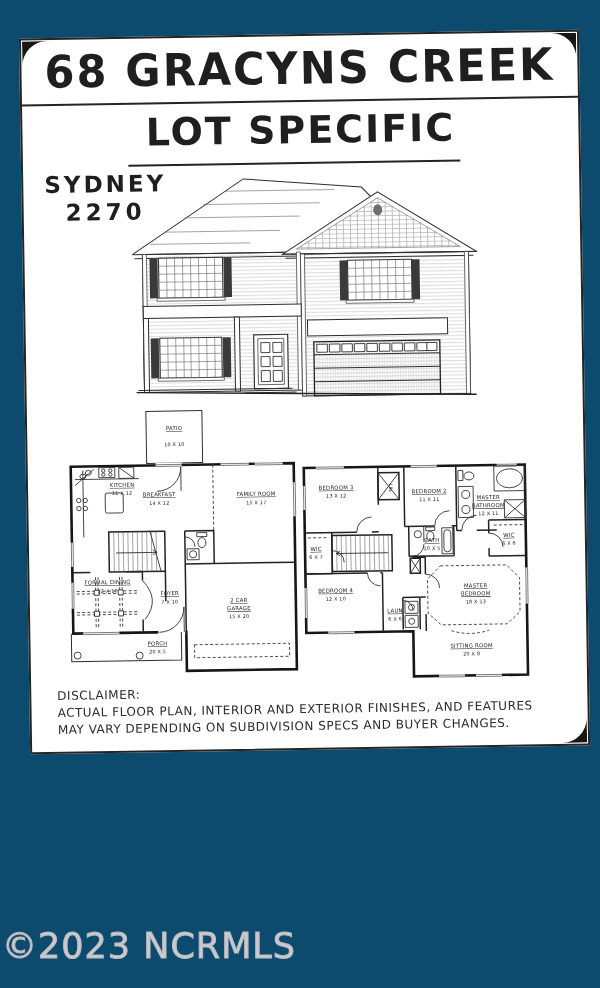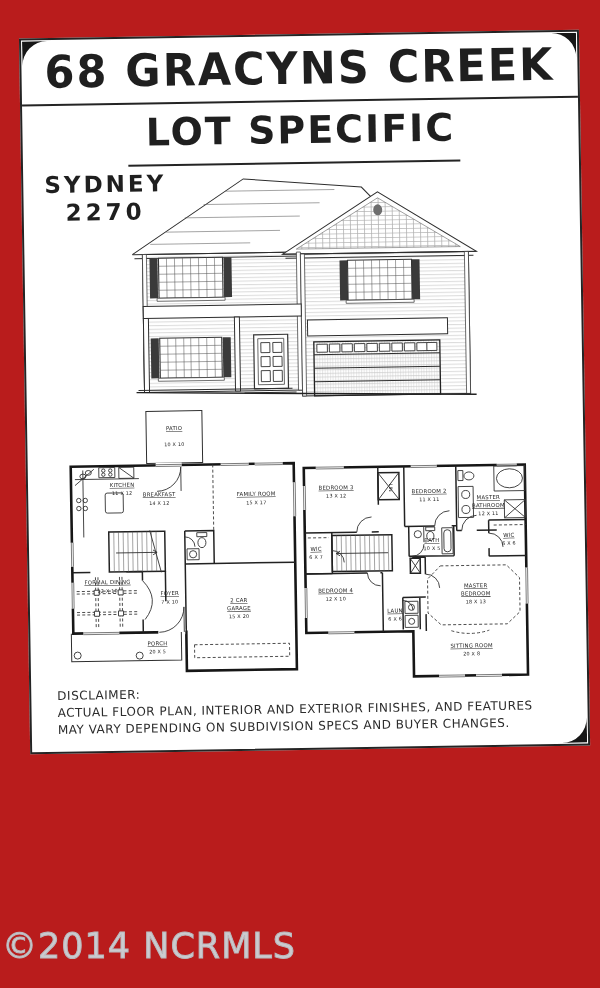--- a/index.html
+++ b/index.html
@@ -1,16 +1,16 @@
 <!DOCTYPE html>
 <html><head>
 <meta charset="utf-8">
 <style>
   html,body{margin:0;padding:0;background:#fff;}
-  .stage{position:relative;width:600px;height:988px;background:#b91c1c;overflow:hidden;
+  .stage{position:relative;width:600px;height:988px;background:#0c4a6e;overflow:hidden;
          font-family:"DejaVu Sans","Liberation Sans",sans-serif;color:#1f1f1f;}
   .flyer{position:absolute;left:24px;top:34px;width:556px;height:712px;
          border:2px solid #242424;transform:rotate(-0.9deg);transform-origin:50% 45%;background:#fff;}
   .band{position:absolute;left:0;top:0;right:0;height:64px;border-bottom:2px solid #242424;
         display:flex;align-items:center;justify-content:center;}
   .band h1{margin:0;font-size:43px;font-weight:bold;letter-spacing:2px;white-space:nowrap;
            transform:scaleY(1.04);}
   .lot{position:absolute;top:72px;left:0;right:0;text-align:center;font-size:38px;font-weight:bold;
        letter-spacing:2px;}
   .lot-underline{position:absolute;top:126px;left:50%;width:332px;transform:translateX(-52%);
@@ -376,14 +376,14 @@
       <text class="rd" x="88" y="33" transform="rotate(90 88 33)">LIN</text>
     </svg>
 
     <div class="disc">
       <div>DISCLAIMER:</div>
       <div>ACTUAL FLOOR PLAN, INTERIOR AND EXTERIOR FINISHES, AND FEATURES</div>
       <div>MAY VARY DEPENDING ON SUBDIVISION SPECS AND BUYER CHANGES.</div>
     </div>
   </div>
 
-  <div class="wm">©2014 NCRMLS</div>
+  <div class="wm">©2023 NCRMLS</div>
 </div>
 
 </body></html>

